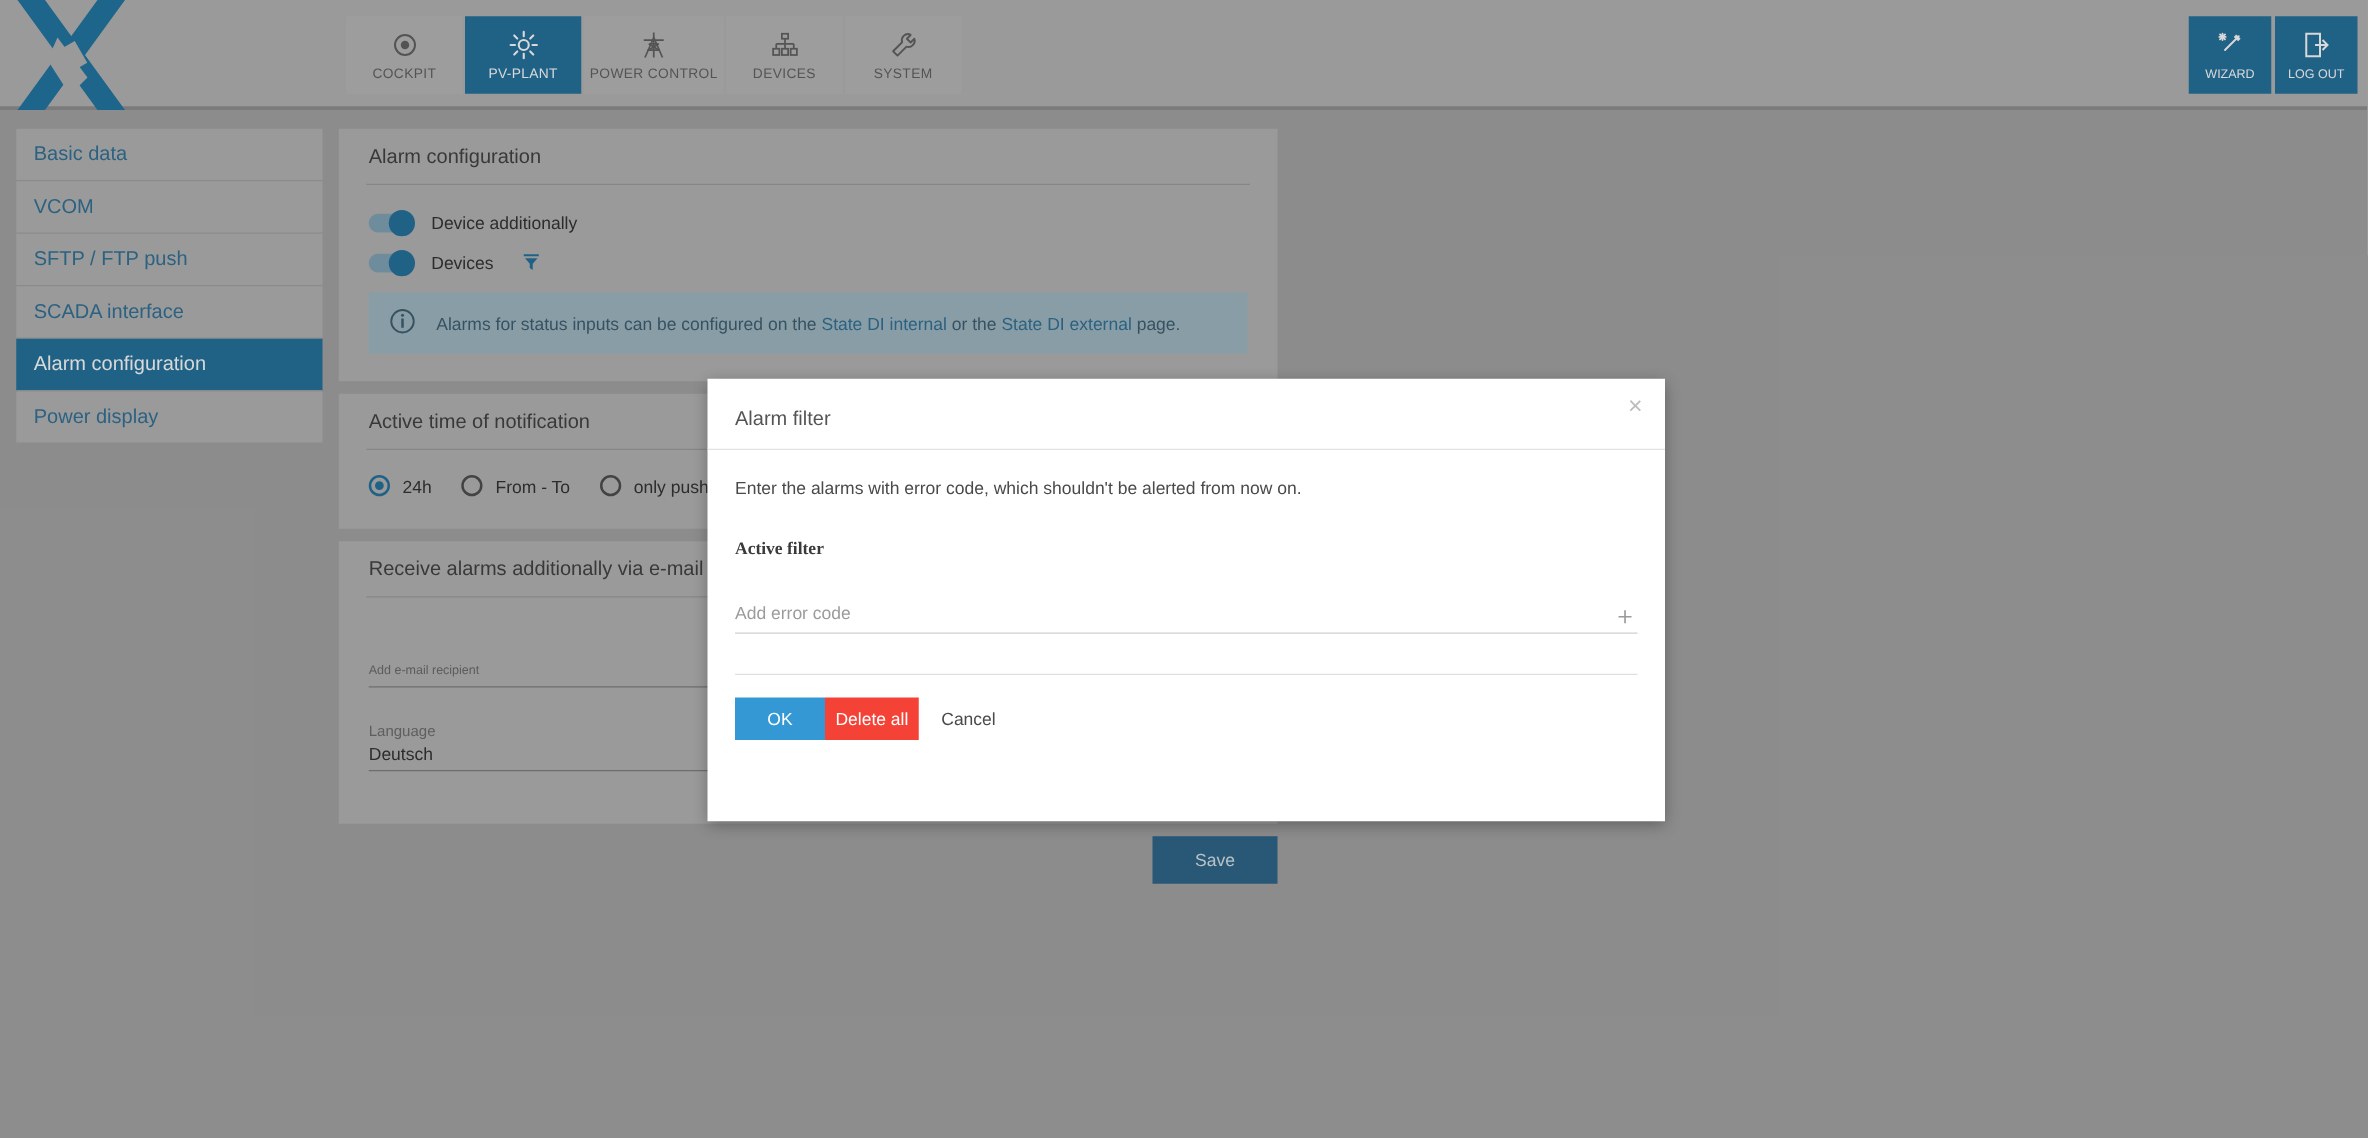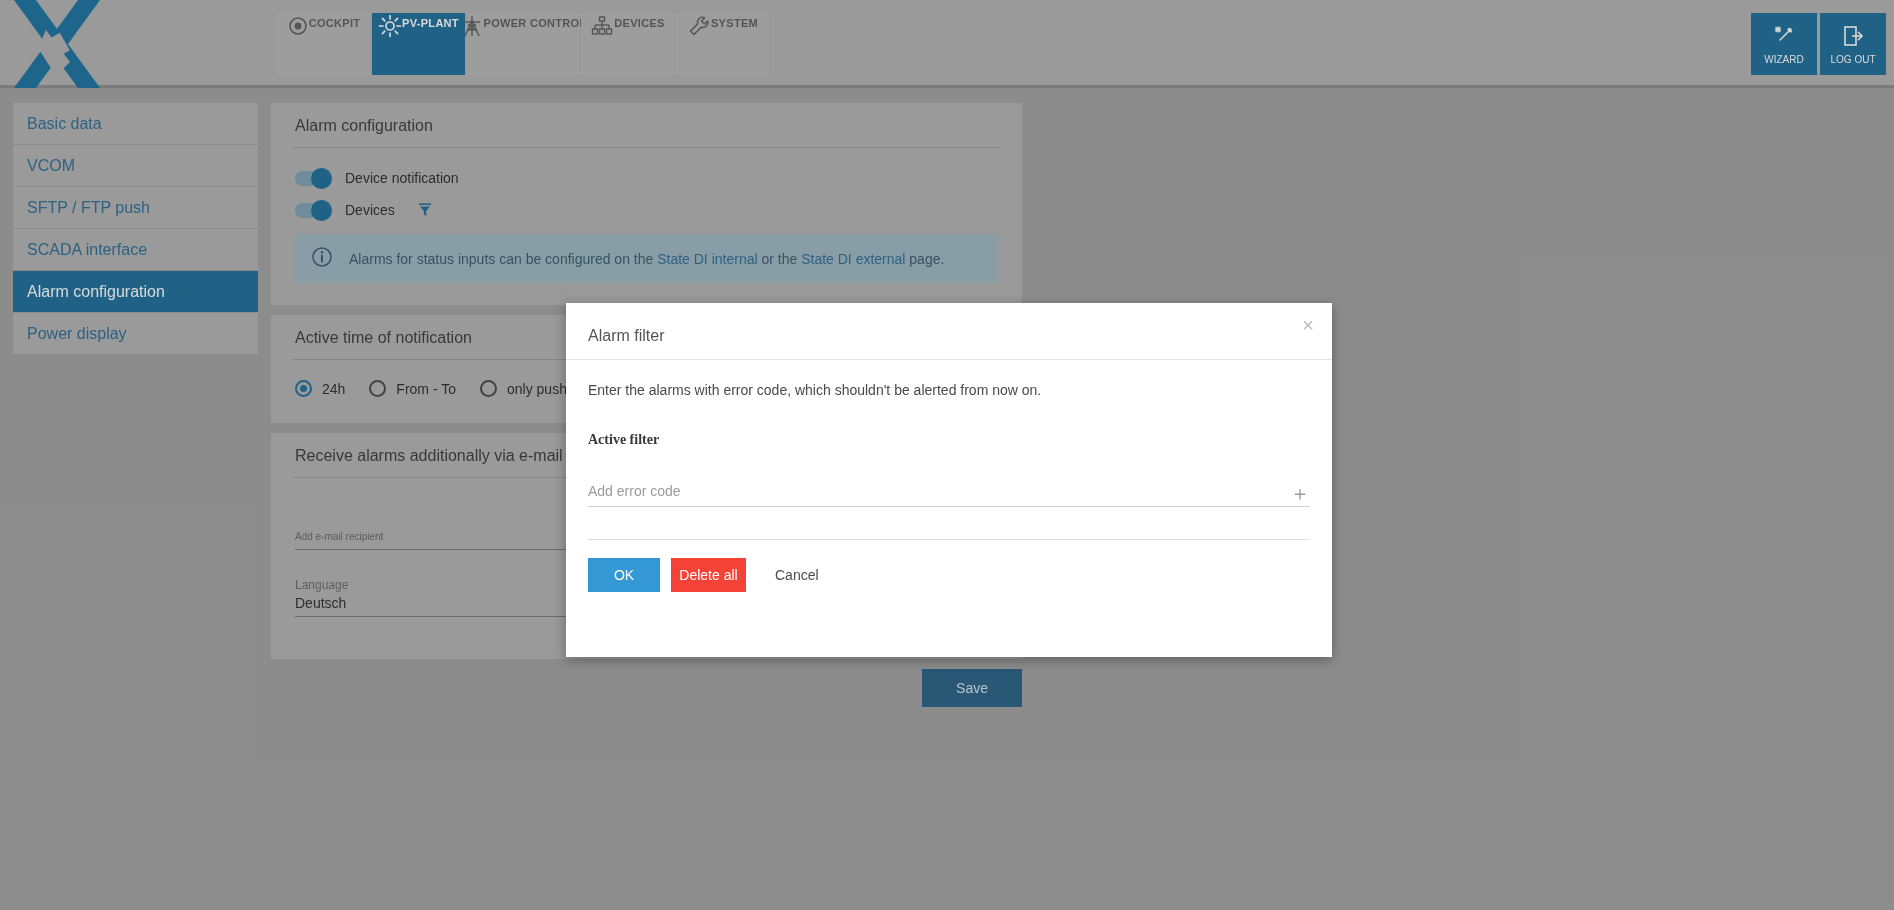--- a/index.html
+++ b/index.html
@@ -23,24 +23,23 @@
   }
   .logo svg { display: block; }
 
   .tabs {
     position: absolute; left: 277px; top: 13px;
     display: flex; gap: 2px;
   }
   .tab {
     width: 93px; height: 62px;
     background: #b8b8b8;
-    display: flex; flex-direction: row; justify-content: center;
+    display: flex; flex-direction: column; align-items: center; justify-content: center;
     cursor: pointer;
     color: #5f5f5f;
-    font-weight: bold;
   }
   .tab.wide { width: 112px; }
   .tab.active { background: #1f6f9c; color: #ffffff; }
   .tab .ticon { height: 26px; display:flex; align-items:center; justify-content:center; }
   .tab .tlabel {
     font-size: 11px; letter-spacing: .3px; margin-top: 4px;
     white-space: nowrap;
   }
 
   .hdr-right {
@@ -156,21 +155,21 @@
   .modal-input {
     margin-top: 34px; position: relative;
     border-bottom: 1px solid #cfcfcf; padding-bottom: 6px;
   }
   .modal-input .ph { font-size: 14px; color: #9b9b9b; }
   .plus {
     position: absolute; right: 0; bottom: 3px;
     font-size: 20px; color: #9b9b9b; cursor: pointer; line-height: 1;
   }
   .modal-divider { border-bottom: 1px solid #e0e0e0; margin-top: 32px; }
-  .modal-actions { display: flex; align-items: flex-start; gap: 11px; padding: 18px 0 0 0; }
+  .modal-actions { display: flex; align-items: flex-start; padding: 18px 0 0 0; }
   .btn {
     border: none; font-size: 14px; padding: 9px 0; cursor: pointer;
     color: #ffffff;
   }
   .btn-ok { background: #3498d4; width: 72px; }
   .btn-del { background: #f44336; width: 75px; }
   .btn-cancel { background: transparent; color: #4a4a4a; padding-left: 18px; }
 </style>
 </head>
 <body>
@@ -315,21 +314,21 @@
 </div>
 
 <div class="main">
 
   <div class="panel">
     <div class="panel-title">Alarm configuration</div>
     <div class="panel-body">
 
       <div class="toggle-row">
         <div class="switch"></div>
-        <span class="toggle-label">Device notification</span>
+        <span class="toggle-label">Device additionally</span>
       </div>
 
       <div class="toggle-row">
         <div class="switch"></div>
         <span class="toggle-label">Devices</span>
         <span class="filter-icon">
           <svg width="16" height="16" viewBox="0 0 16 16">
             <line x1="2" y1="2.2" x2="14" y2="2.2" stroke="#1f6f9c" stroke-width="1.6"></line>
             <polygon points="3,4.5 13,4.5 9.2,9 9.2,14 6.8,12.4 6.8,9" fill="#1f6f9c"></polygon>
           </svg>

